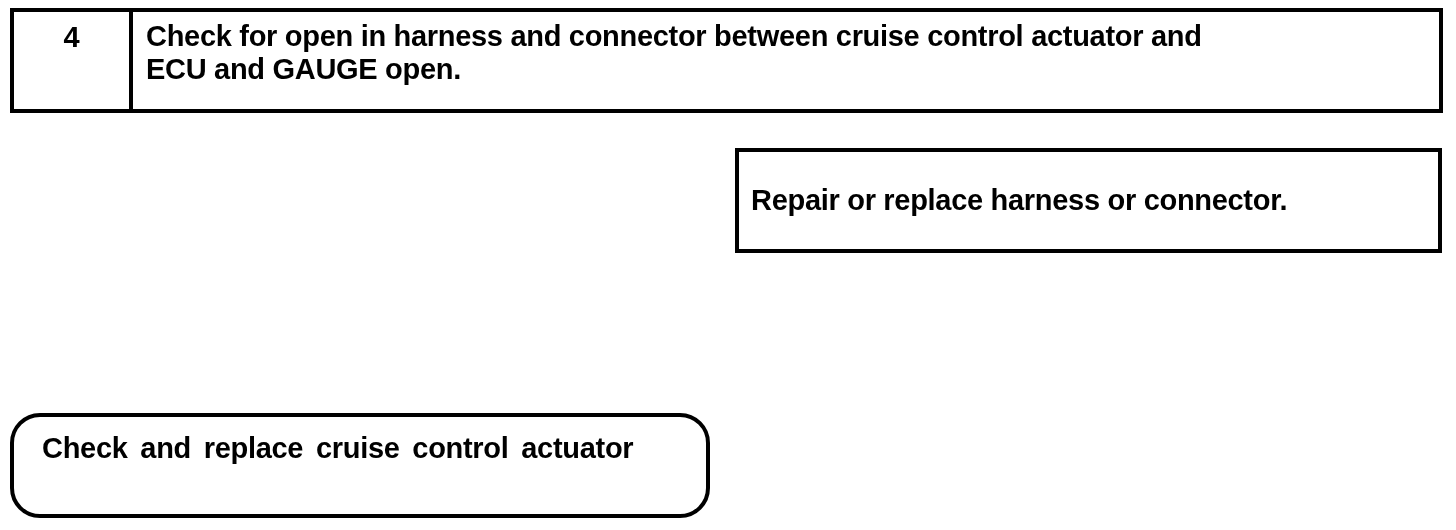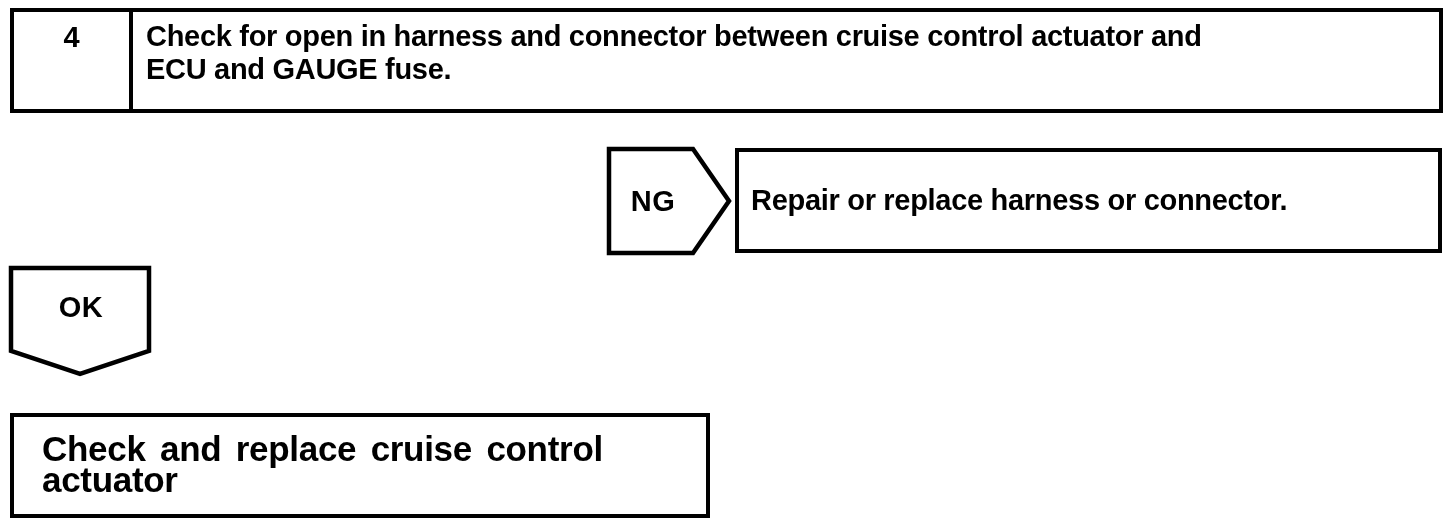--- a/index.html
+++ b/index.html
@@ -59,23 +59,24 @@
     font-size: 29px;
     line-height: 33px;
   }
   
   #ok-box {
     left: 10px;
     top: 413px;
     width: 700px;
     height: 105px;
     padding: 16px 14px 0 28px;
-    font-size: 35px;
+    font-size: 29px;
     line-height: 31px;
     word-spacing: 5px;
+    border-radius: 30px;
   }
   
   .pent {
     position: absolute;
   }
   .pent svg {
     display: block;
   }
   .pent-label {
     position: absolute;
@@ -93,39 +94,27 @@
 </style>
 </head>
 <body>
 
 <div class="page">
 
   <div class="box" id="step-box">
     <div class="num-cell">4</div>
     <div class="step-text">
       <div>Check for open in harness and connector between cruise control actuator and</div>
-      <div>ECU and GAUGE fuse.</div>
+      <div>ECU and GAUGE open.</div>
     </div>
   </div>
 
-  <div class="pent" id="ng-pent">
-    <svg width="128" height="114" viewBox="0 0 128 114">
-      <polygon points="4,5 88,5 124,57 88,109 4,109" fill="#ffffff" stroke="#000000" stroke-width="4.5" stroke-linejoin="miter"></polygon>
-    </svg>
-    <div class="pent-label">NG</div>
-  </div>
 
   <div class="box" id="ng-box">
     <span>Repair or replace harness or connector.</span>
   </div>
 
-  <div class="pent" id="ok-pent">
-    <svg width="148" height="114" viewBox="0 0 148 114">
-      <polygon points="4,4 142,4 142,87 73,110 4,87" fill="#ffffff" stroke="#000000" stroke-width="4.5" stroke-linejoin="miter"></polygon>
-    </svg>
-    <div class="pent-label">OK</div>
-  </div>
 
   <div class="box" id="ok-box">
     <div>Check and replace cruise control actuator</div>
   </div>
 
 </div>
 
 </body></html>

